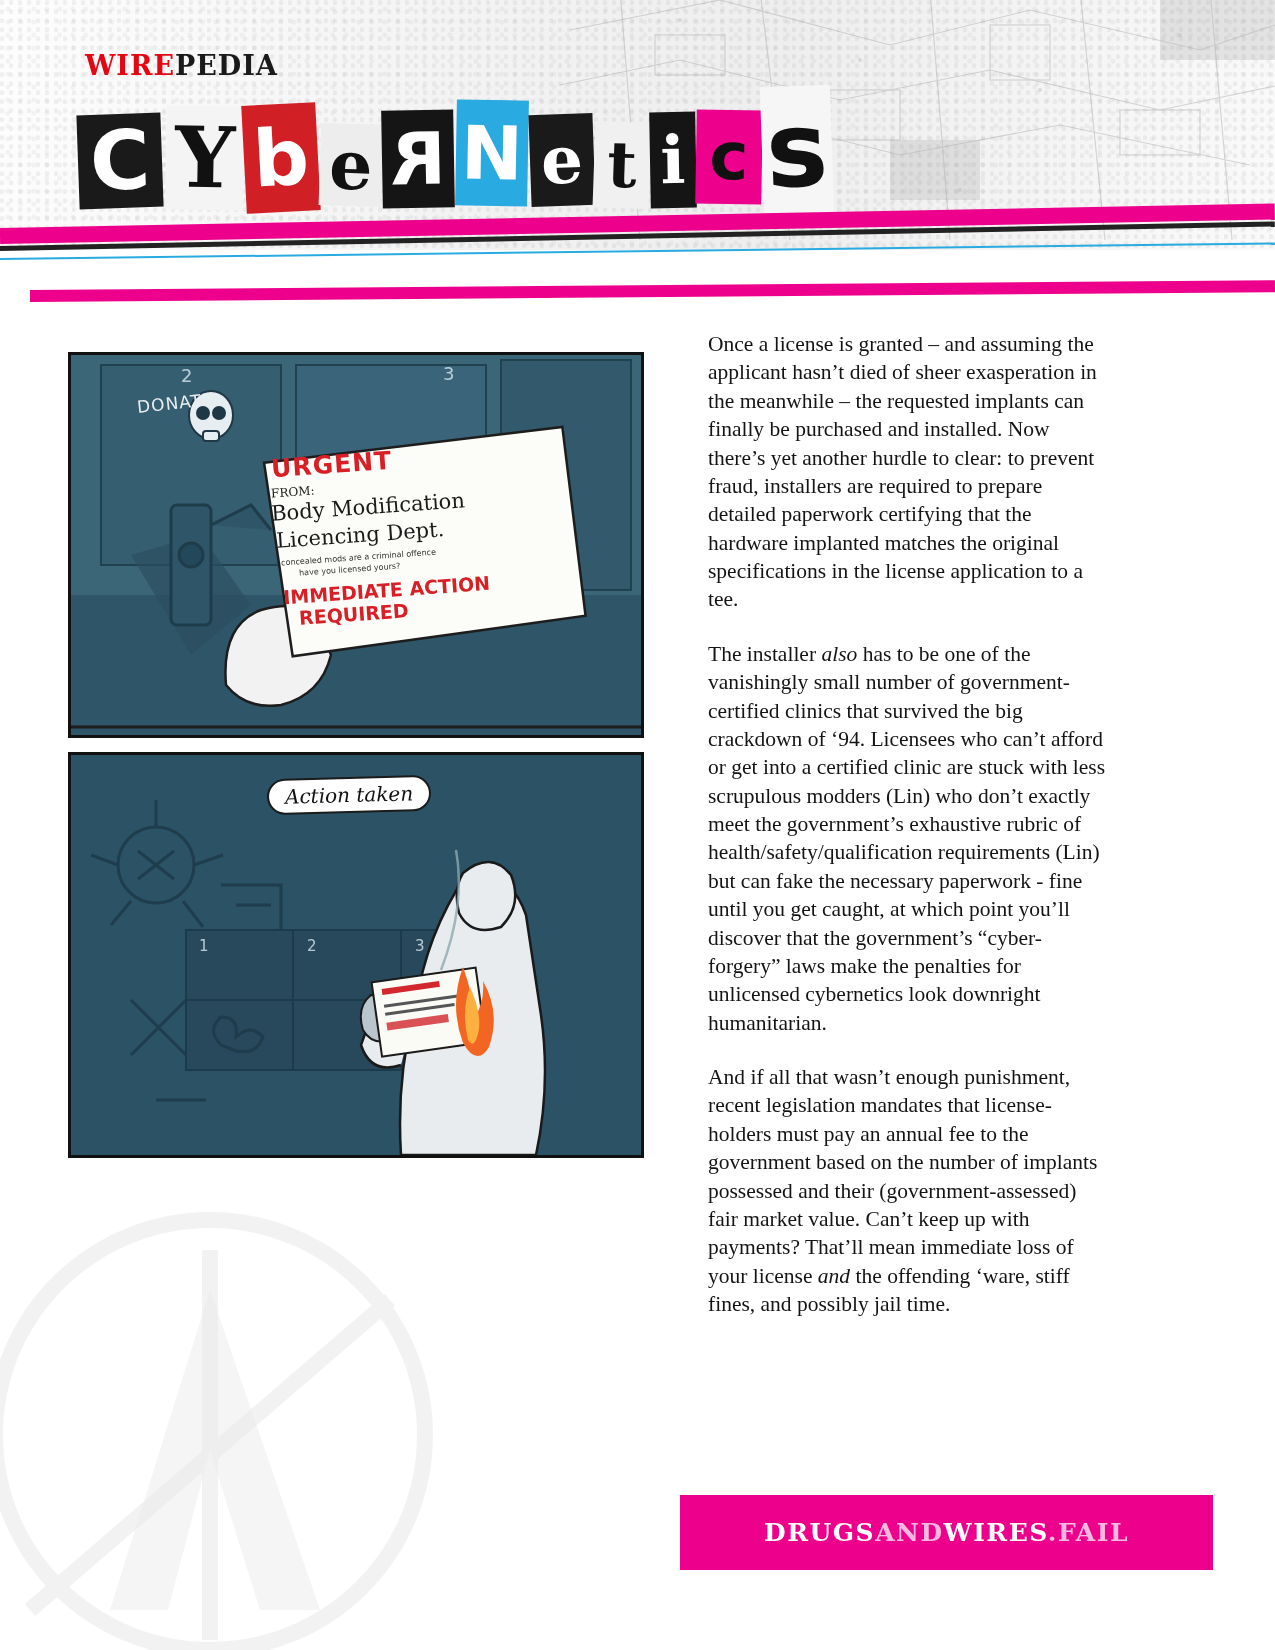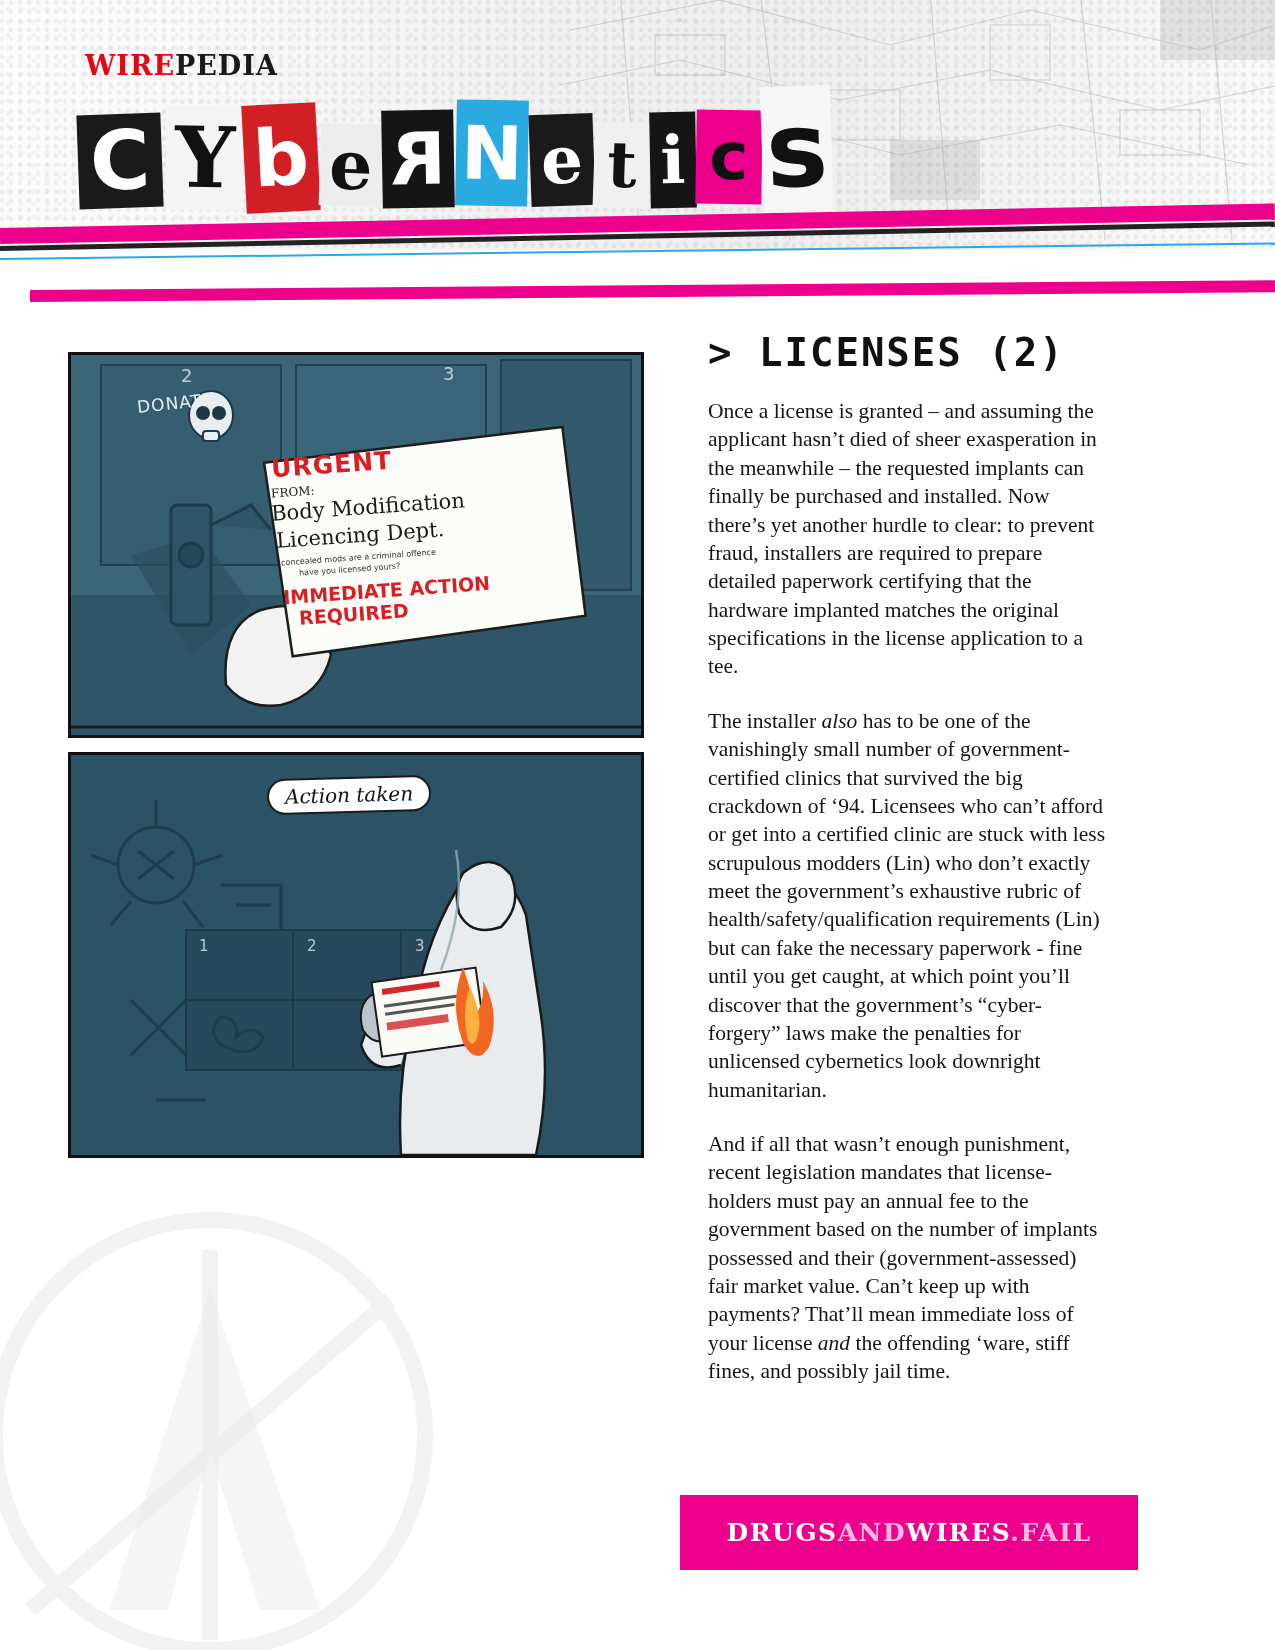--- a/index.html
+++ b/index.html
@@ -203,21 +203,21 @@
     line-height: 1.32;
     color: #141414;
     text-align: left;
   }
   .article p em { }
 
   
   .footer-bar {
     position: absolute;
     left: 680px; top: 1495px;
-    width: 458px; height: 75px;
+    width: 533px; height: 75px;
     background: #ec008c;
     display: flex;
     align-items: center;
     justify-content: center;
   }
   .footer-bar span {
     font-family: "DejaVu Serif", serif;
     font-weight: bold;
     font-size: 25px;
     letter-spacing: 1.5px;
@@ -386,21 +386,20 @@
     </svg>
 
     <div class="panel-caption" style="left:196px; top:22px;">Action taken</div>
     <div class="panel-label" style="left:128px; top:182px; font-size:15px;">1</div>
     <div class="panel-label" style="left:236px; top:182px; font-size:15px;">2</div>
     <div class="panel-label" style="left:344px; top:182px; font-size:15px;">3</div>
   </div>
 </div>
 
 <div class="article">
-  <h1>&gt; LICENSES (2)</h1>
 
   <p>Once a license is granted – and assuming the applicant hasn’t died of sheer exasperation in the meanwhile – the requested implants can finally be purchased and installed. Now there’s yet another hurdle to clear: to prevent fraud, installers are required to prepare detailed paperwork certifying that the hardware implanted matches the original specifications in the license application to a tee.</p>
 
   <p>
     <span>The installer </span><em>also</em><span> has to be one of the vanishingly small number of government-certified clinics that survived the big crackdown of ‘94. Licensees who can’t afford or get into a certified clinic are stuck with less scrupulous modders (Lin) who don’t exactly meet the government’s exhaustive rubric of health/safety/qualification requirements (Lin) but can fake the necessary paperwork - fine until you get caught, at which point you’ll discover that the government’s “cyber-forgery” laws make the penalties for unlicensed cybernetics look downright humanitarian.</span>
   </p>
 
   <p>
     <span>And if all that wasn’t enough punishment, recent legislation mandates that license-holders must pay an annual fee to the government based on the number of implants possessed and their (government-assessed) fair market value. Can’t keep up with payments? That’ll mean immediate loss of your license </span><em>and</em><span> the offending ‘ware, stiff fines, and possibly jail time.</span>
   </p>

